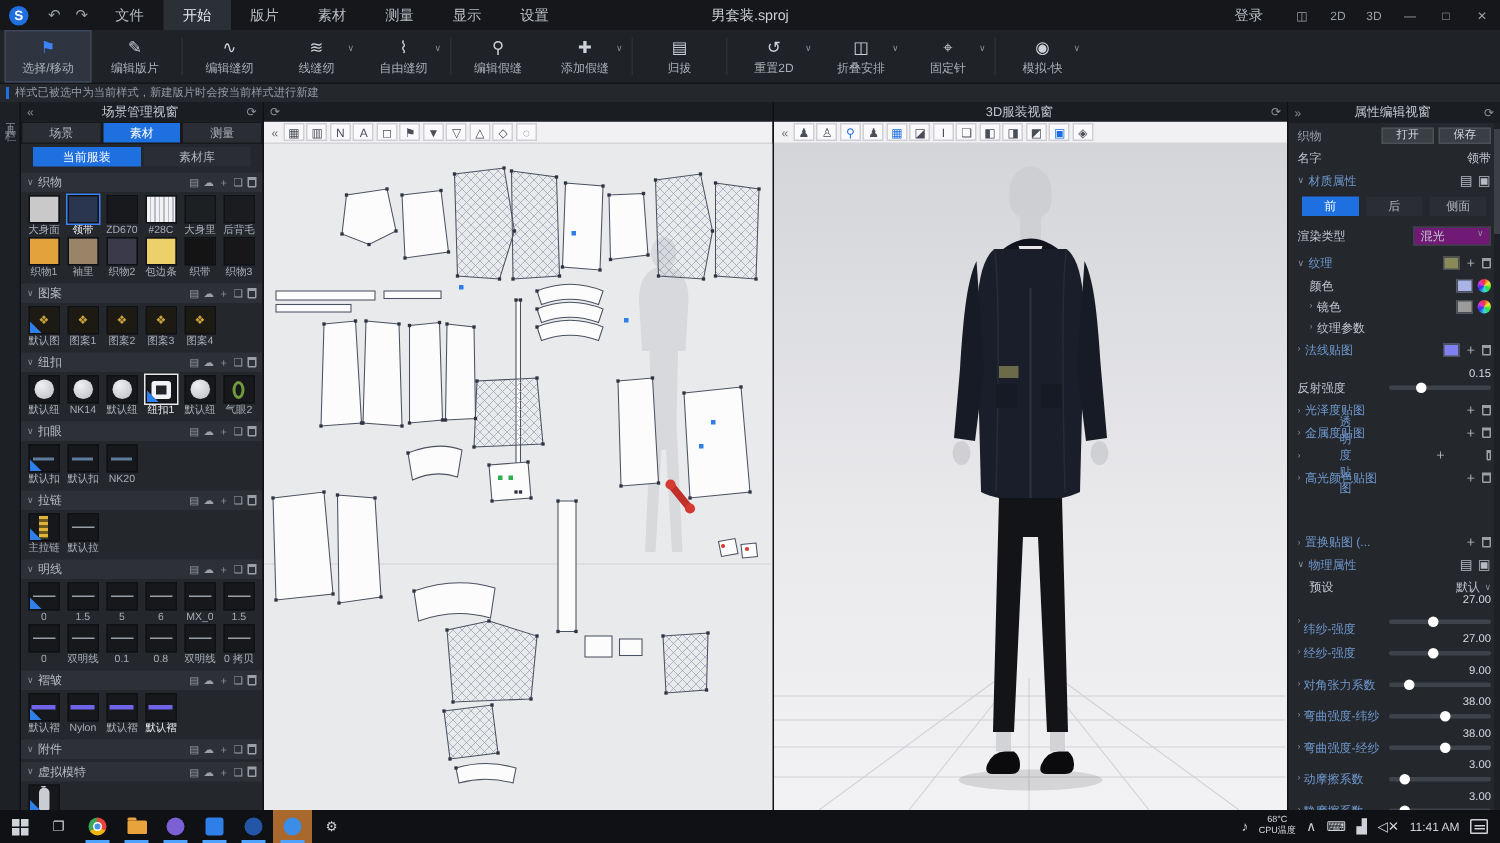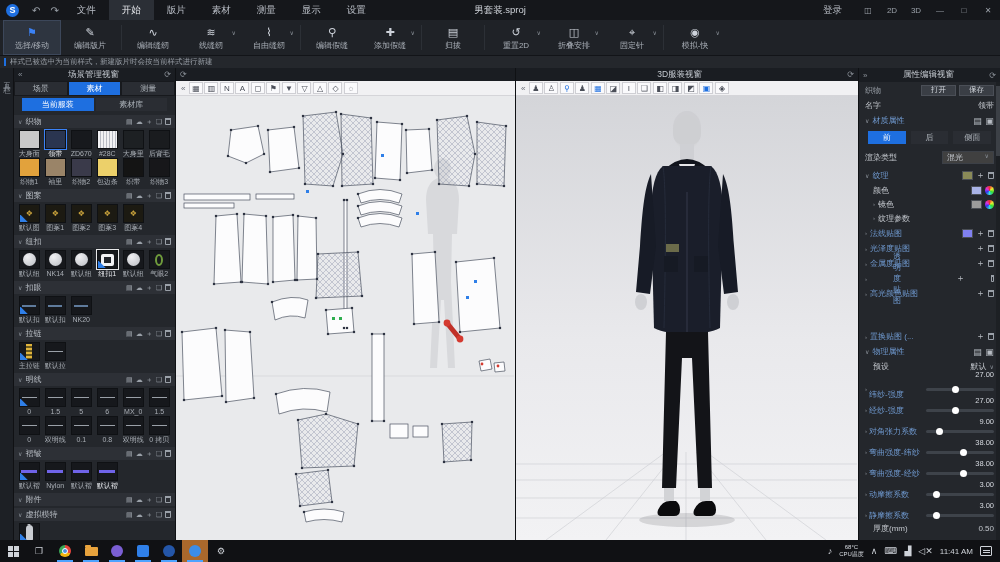--- a/index.html
+++ b/index.html
@@ -89,21 +89,21 @@
 
   
   .props{width:142px;background:#24272c;font-size:8px;display:flex;flex-direction:column;border-left:1px solid #0f1114;position:relative;overflow:hidden}
   .prow{display:flex;align-items:center;gap:3px;padding:0 6px;flex:none}
   .bl{color:#6f99cf}
   .dim{color:#c2c6cc}
   .sp{flex:1}
   .pbtn{background:#3a3e45;border:1px solid #4b4f57;color:#d6dae0;height:11px;padding:0 9px;display:flex;align-items:center;font-size:7.5px}
   .ftab{flex:1;height:13px;display:flex;align-items:center;justify-content:center;background:#2a2d33;color:#aeb4bb;margin:0 1px}
   .ftab.active{background:#1e6fe0;color:#fff}
-  .dd{background:#404040;border:1px solid #3c4047;height:13px;display:flex;align-items:flex-start;padding:0 4px;gap:6px;color:#c2c6cc;min-width:52px}
+  .dd{background:#701a75;border:1px solid #3c4047;height:13px;display:flex;align-items:flex-start;padding:0 4px;gap:6px;color:#c2c6cc;min-width:52px}
   .dd .c{margin-left:auto;font-size:6px;color:#8a9098}
   .csw{width:11px;height:9px;border:1px solid #4a4e55}
   .cwheel{width:9px;height:9px;border-radius:50%;background:conic-gradient(#e33,#ee3,#3d3,#3dd,#33e,#d3d,#e33)}
   .pmini{color:#b7bcc3;font-size:9px;width:9px;text-align:center}
   .track{height:3px;background:#3e434a;border-radius:2px;position:relative;flex:1}
   .tdot{width:7px;height:7px;border-radius:50%;background:#fff;position:absolute;top:-2px}
   .srow{display:flex;flex-direction:column;justify-content:center;padding:0 6px;flex:none}
   .srow .l1{display:flex;justify-content:flex-end;color:#d6dae0;font-size:7.5px;height:9px}
   .srow .l2{display:flex;align-items:center;gap:3px}
   .srow .l2 .lab{width:58px;display:flex;gap:2px;align-items:center}
@@ -944,20 +944,31 @@
         <span class="dim">纹理参数</span>
       </div>
       <div class="prow" style="height:16px">
         <span style="font-size:6px;color:#8a9098">›</span>
         <span class="bl">法线贴图</span>
         <span class="sp"></span>
         <span class="csw" id="normal-swatch" style="background: rgb(128, 128, 240);"></span>
         <span class="pmini">＋</span>
         <span class="trash-i"></span>
       </div>
+      <div class="srow" style="height:25px">
+        <div class="l1">
+            <span>0.15</span>
+          </div>
+        <div class="l2">
+          <span class="lab dim">反射强度</span>
+          <span class="track">
+              <i class="tdot" id="reflect-dot" style="left:26%"></i>
+            </span>
+        </div>
+      </div>
       <div id="map-rows">
           <div class="prow" style="height: 15px; justify-content: center;">
             <span style="font-size: 6px; color: rgb(138, 144, 152);">›</span>
             <span class="bl">光泽度贴图</span>
             <span class="sp"></span>
             <span class="pmini">＋</span>
             <span class="trash-i"></span>
           </div>
           <div class="prow" style="height: 15px;">
             <span style="font-size: 6px; color: rgb(138, 144, 152);">›</span>

